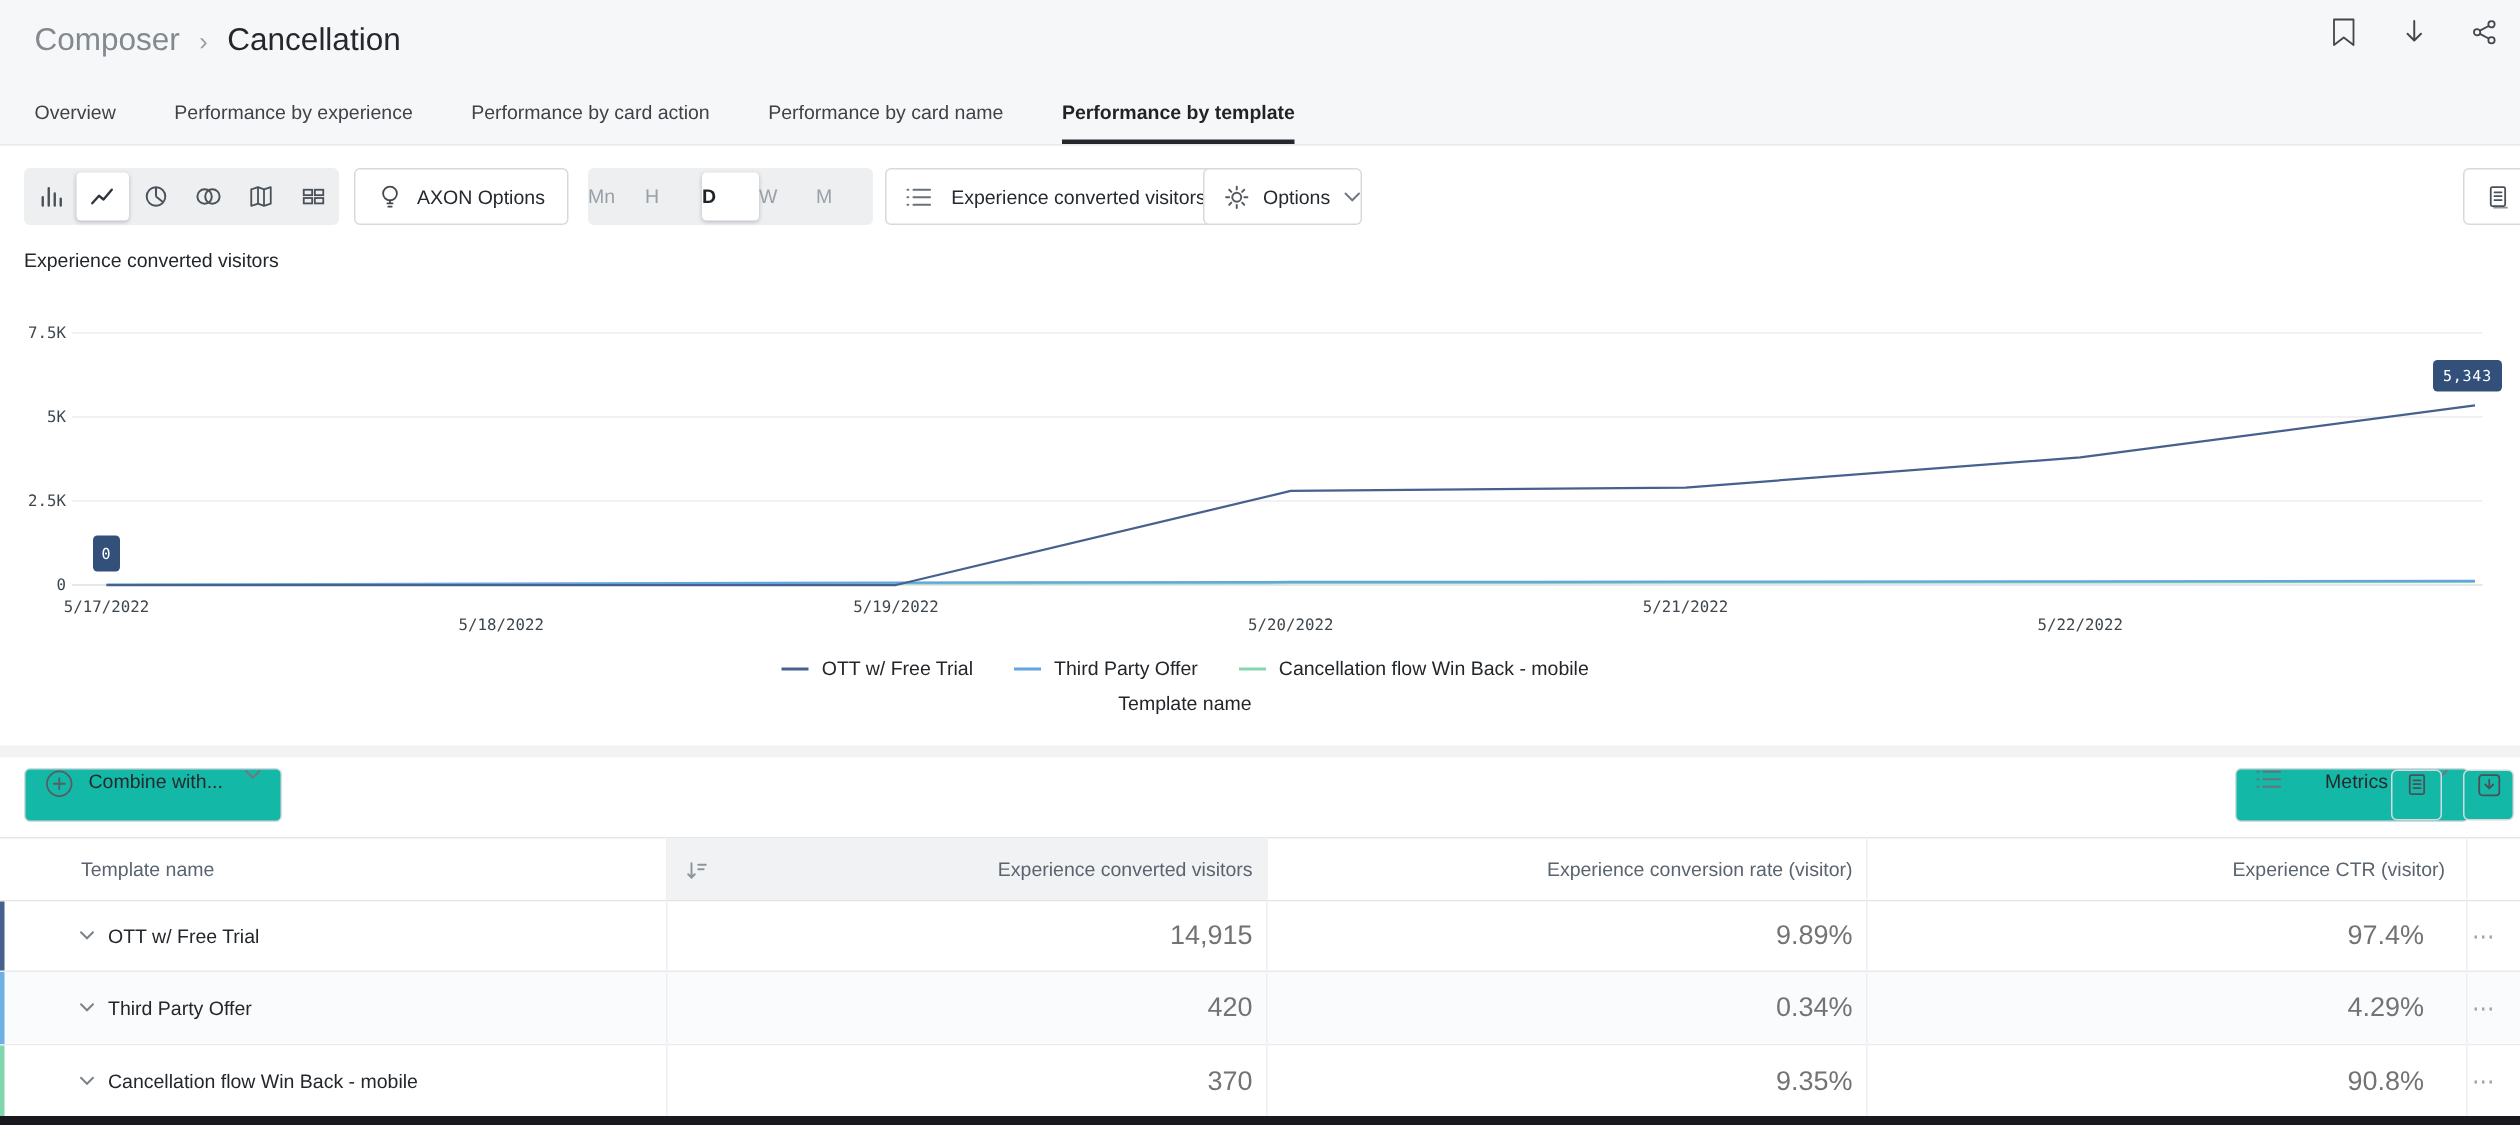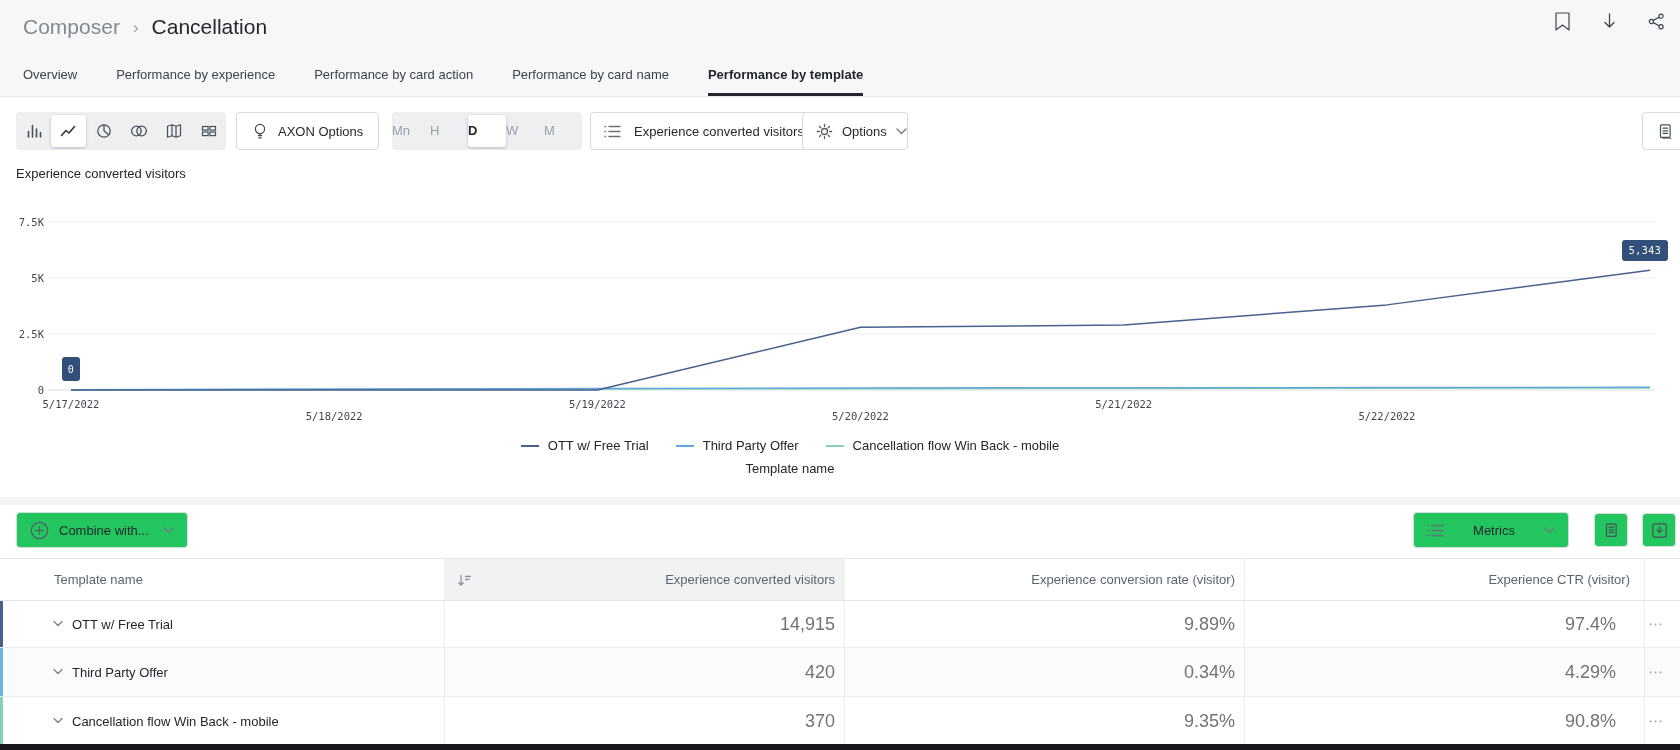--- a/index.html
+++ b/index.html
@@ -38,23 +38,23 @@
   .chart-title{position:absolute;left:16px;top:166px;font-size:13px;color:#22262a}
   svg.chart{position:absolute;left:0;top:200px}
   .legend{position:absolute;top:438px;left:0;width:1580px;display:flex;justify-content:center;gap:27px}
   .legend-item{display:flex;align-items:center;gap:9px;font-size:13px;color:#22262a;cursor:pointer}
   .legend-dash{width:18px;height:2px}
   .axis-title{position:absolute;top:461px;left:0;width:1580px;text-align:center;font-size:13px;color:#22262a}
 
   .divider-band{position:absolute;top:497px;left:0;width:100%;height:8px;background:#f2f3f5}
 
   
-  .tc-btn{position:absolute;top:512px;height:36px;background:#22c55e;border:1px solid #d6dade;border-radius:4px;display:flex;align-items:center;box-sizing:border-box;cursor:pointer;font-size:13px;color:#24292e}
+  .tc-btn{position:absolute;top:512px;height:36px;background:#14b8a6;border:1px solid #d6dade;border-radius:4px;display:flex;align-items:flex-start;box-sizing:border-box;cursor:pointer;font-size:13px;color:#24292e}
   #combineBtn{left:16px;padding:0 13px;gap:10px}
-  #metricsDd{left:1413px;width:156px;padding:0 13px;gap:10px}
+  #metricsDd{left:1490px;width:156px;padding:0 13px;gap:10px}
   #metricsDd .grow{flex:1}
   #reportBtn{left:1594px;width:34px;height:34px;top:513px;justify-content:center;color:#4a5158}
   #exportBtn{left:1642px;width:34px;height:34px;top:513px;justify-content:center;color:#4a5158}
 
   
   .table{position:absolute;top:558px;left:0;width:100%}
   .thead{position:relative;height:43px;border-top:1px solid #e4e7ea;border-bottom:1px solid #e1e4e8;box-sizing:border-box;font-size:13px;color:#5a646e}
   .col2bg{position:absolute;left:445px;width:400px;top:0;bottom:0;background:#f1f2f4}
   .th-name{position:absolute;left:54px;top:13px}
   .thr{position:absolute;top:13px}

